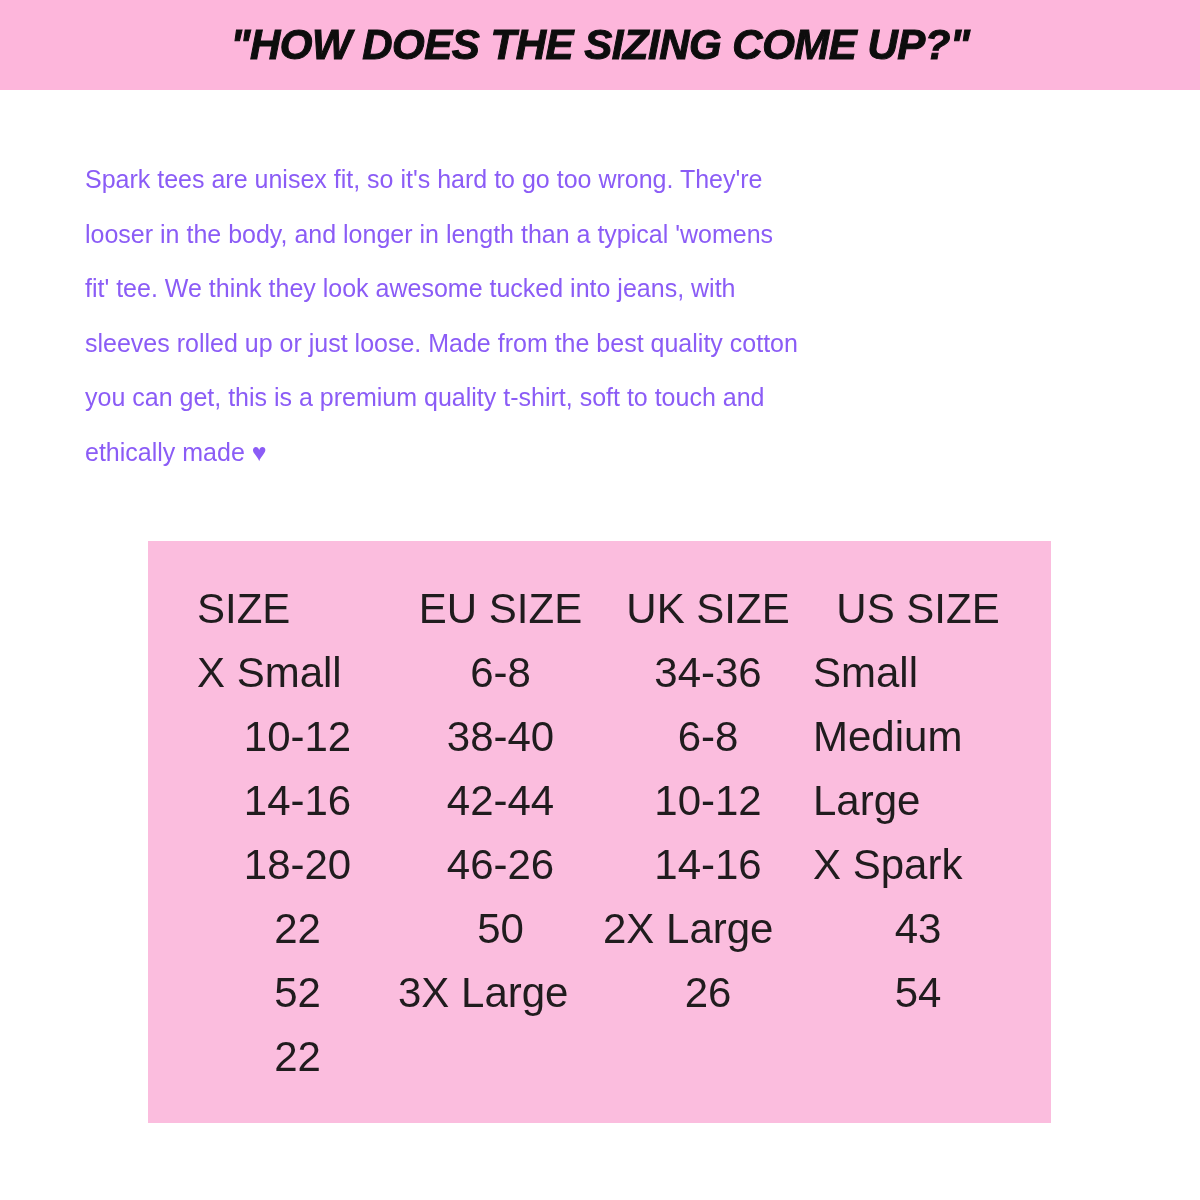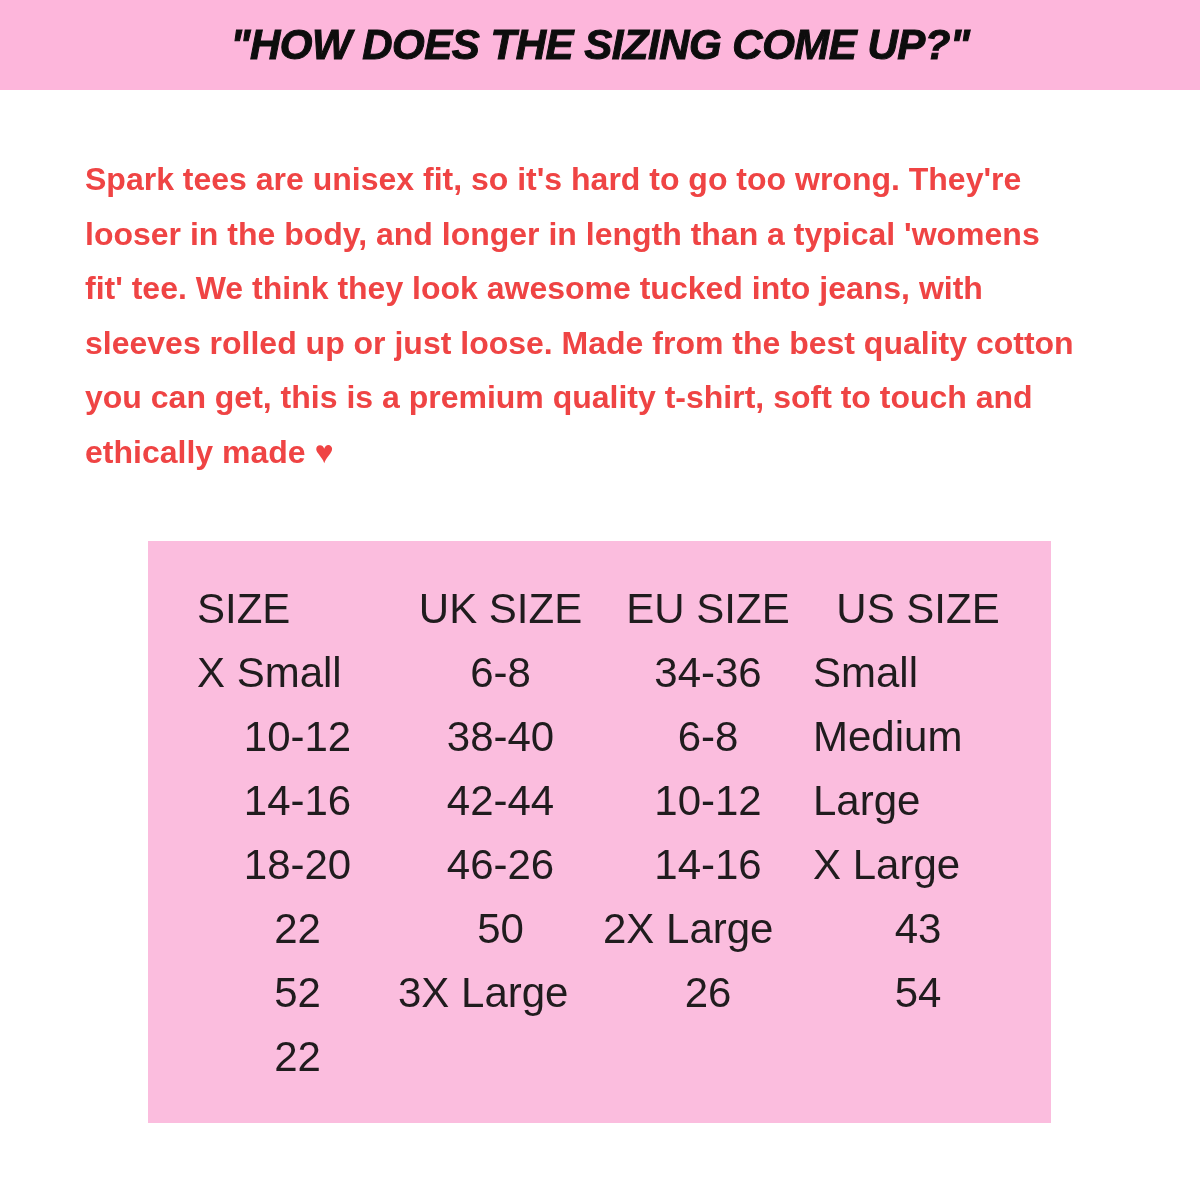--- a/index.html
+++ b/index.html
@@ -24,24 +24,24 @@
     font-weight: 700;
     font-style: italic;
     letter-spacing: -0.5px;
     color: #0d0d0d;
     -webkit-text-stroke: 1px #0d0d0d;
     white-space: nowrap;
   }
   .desc {
     margin: 62px 60px 0 85px;
     width: 1040px;
-    font-size: 32px;
-    font-weight: 700;
+    font-size: 25px;
+    font-weight: 400;
     line-height: 54.5px;
-    color: #ef4444;
+    color: #8b5cf6;
     white-space: pre-line;
   }
   .size-table {
     margin: 62px 0 0 148px;
     width: 903px;
     height: 582px;
     background: var(--table-bg, #fbbdde);
     padding: 36px 11px 34px 49px;
   }
   .size-grid {
@@ -69,22 +69,22 @@
 looser in the body, and longer in length than a typical 'womens
 fit' tee. We think they look awesome tucked into jeans, with
 sleeves rolled up or just loose. Made from the best quality cotton
 you can get, this is a premium quality t-shirt, soft to touch and
 ethically made ♥</p>
 
 <div class="size-table">
   <div class="size-grid">
 
     <div class="cell c1">SIZE</div>
+    <div class="cell">EU SIZE</div>
     <div class="cell">UK SIZE</div>
-    <div class="cell">EU SIZE</div>
     <div class="cell">US SIZE</div>
 
     <div class="cell c1">X Small</div>
     <div class="cell">6-8</div>
     <div class="cell">34-36</div>
 
     <div class="cell c1">Small</div>
     <div class="cell">10-12</div>
     <div class="cell">38-40</div>
     <div class="cell">6-8</div>
@@ -92,21 +92,21 @@
     <div class="cell c1">Medium</div>
     <div class="cell">14-16</div>
     <div class="cell">42-44</div>
     <div class="cell">10-12</div>
 
     <div class="cell c1">Large</div>
     <div class="cell">18-20</div>
     <div class="cell">46-26</div>
     <div class="cell">14-16</div>
 
-    <div class="cell c1">X Large</div>
+    <div class="cell c1">X Spark</div>
     <div class="cell">22</div>
     <div class="cell">50</div>
 
     <div class="cell c1">2X Large</div>
     <div class="cell">43</div>
     <div class="cell">52</div>
 
     <div class="cell c1">3X Large</div>
     <div class="cell">26</div>
     <div class="cell">54</div>

